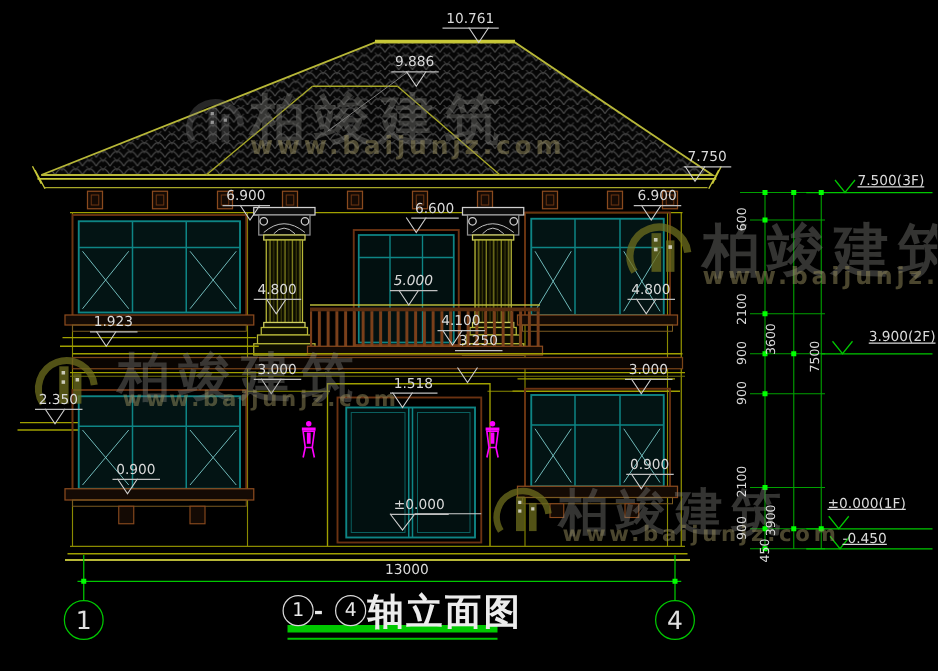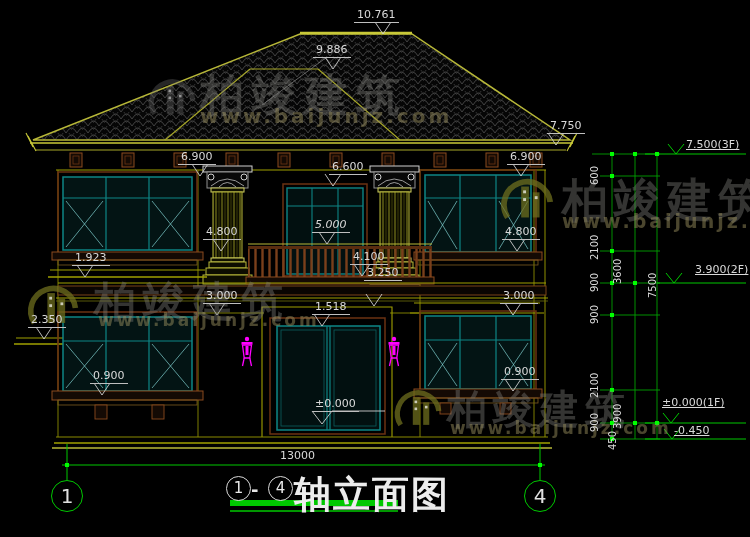--- a/index.html
+++ b/index.html
@@ -11,23 +11,23 @@
   .vdim{position:absolute;color:#d9d9d9;font-size:10px;line-height:11px;white-space:nowrap;
         transform:rotate(-90deg);transform-origin:left bottom;}
   .lvl{position:absolute;color:#d9d9d9;font-size:11px;white-space:nowrap;text-decoration:underline;}
   .wm-cn{position:absolute;font-weight:bold;white-space:nowrap;color:rgba(125,125,118,0.42);}
   .wm-url{position:absolute;font-weight:bold;white-space:nowrap;color:rgba(150,140,92,0.50);}
   .wm-logo{position:absolute;}
   .axis-circle{position:absolute;width:30px;height:30px;border:1.6px solid #00c800;border-radius:50%;
        color:#e0e0e0;font-size:20px;line-height:30px;text-align:center;}
   .t-circle{position:absolute;width:23px;height:23px;border:1.6px solid #d8d8d8;border-radius:50%;
        color:#e8e8e8;font-size:15px;line-height:23px;text-align:center;}
-  .title-text{position:absolute;color:#ececec;font-size:37px;font-weight:bold;letter-spacing:2px;}
+  .title-text{position:absolute;color:#ececec;font-size:29px;font-weight:bold;letter-spacing:2px;}
   .title-dash{position:absolute;color:#e8e8e8;font-size:18px;font-weight:bold;}
-  .dimnum{position:absolute;color:#d9d9d9;font-size:11px;white-space:nowrap;}
+  .dimnum{position:absolute;color:#d9d9d9;font-size:11px;white-space:nowrap;margin-left:28px;}
 </style>
 </head>
 <body>
 
 <div id="canvas">
 
 <svg width="750" height="537" viewBox="0 0 750 537">
   <defs>
     <pattern id="tiles" width="11" height="7" patternUnits="userSpaceOnUse">
       <rect width="11" height="7" fill="#060606"></rect>

